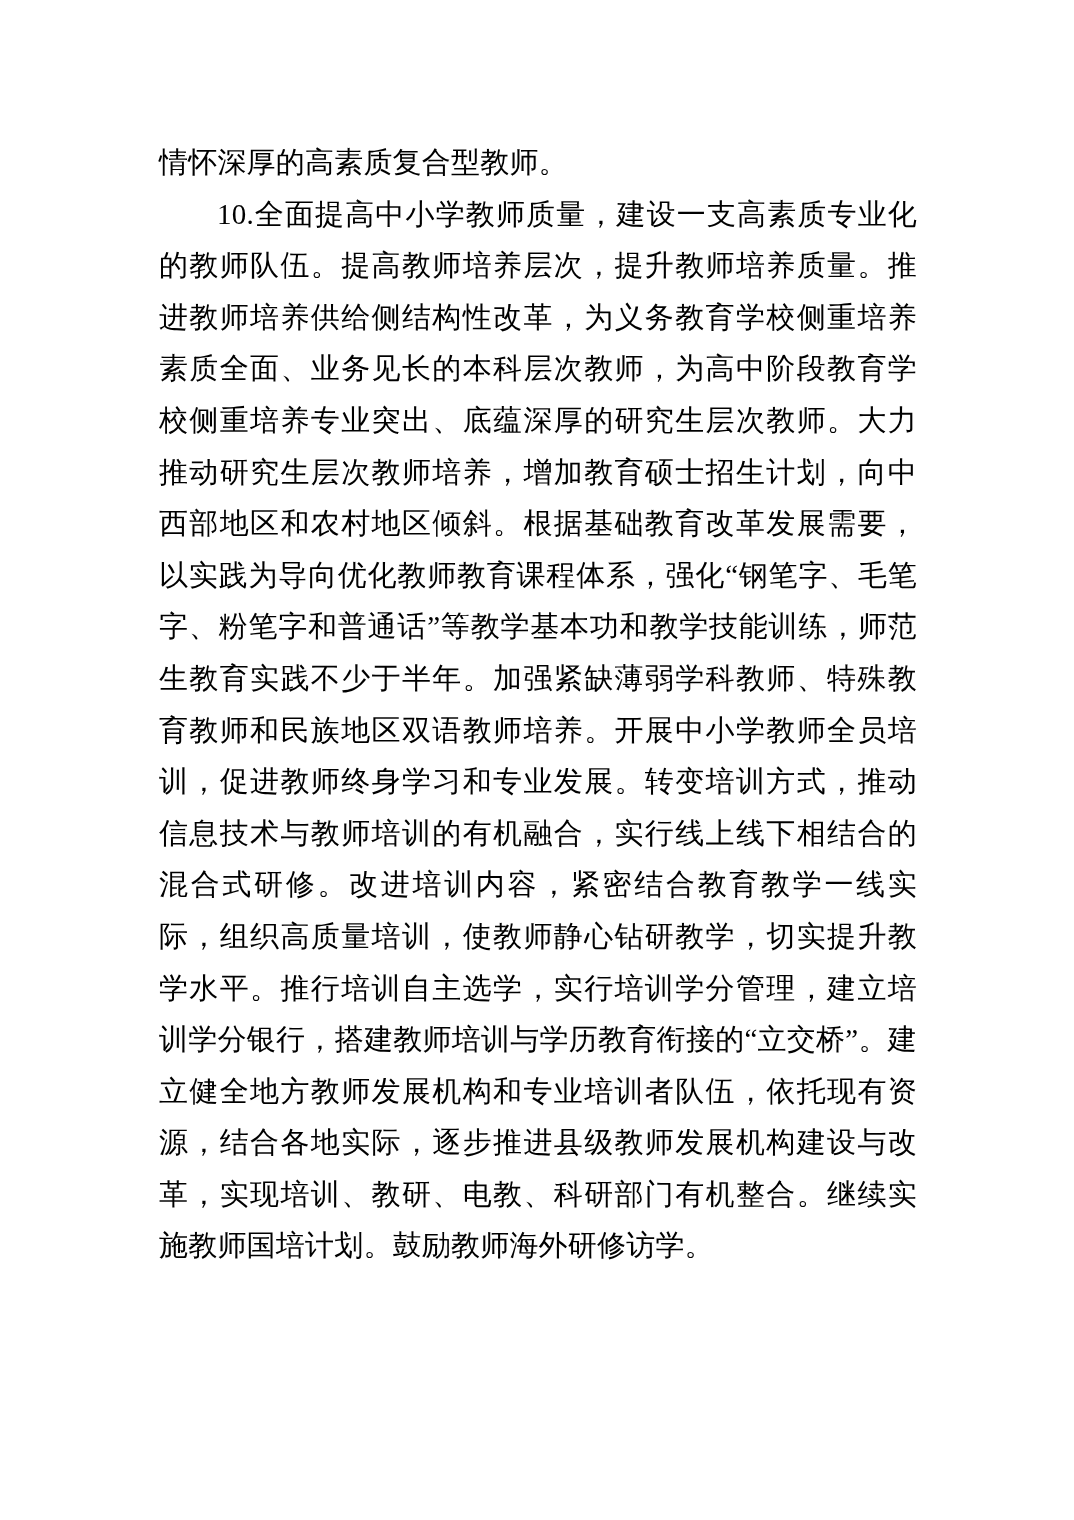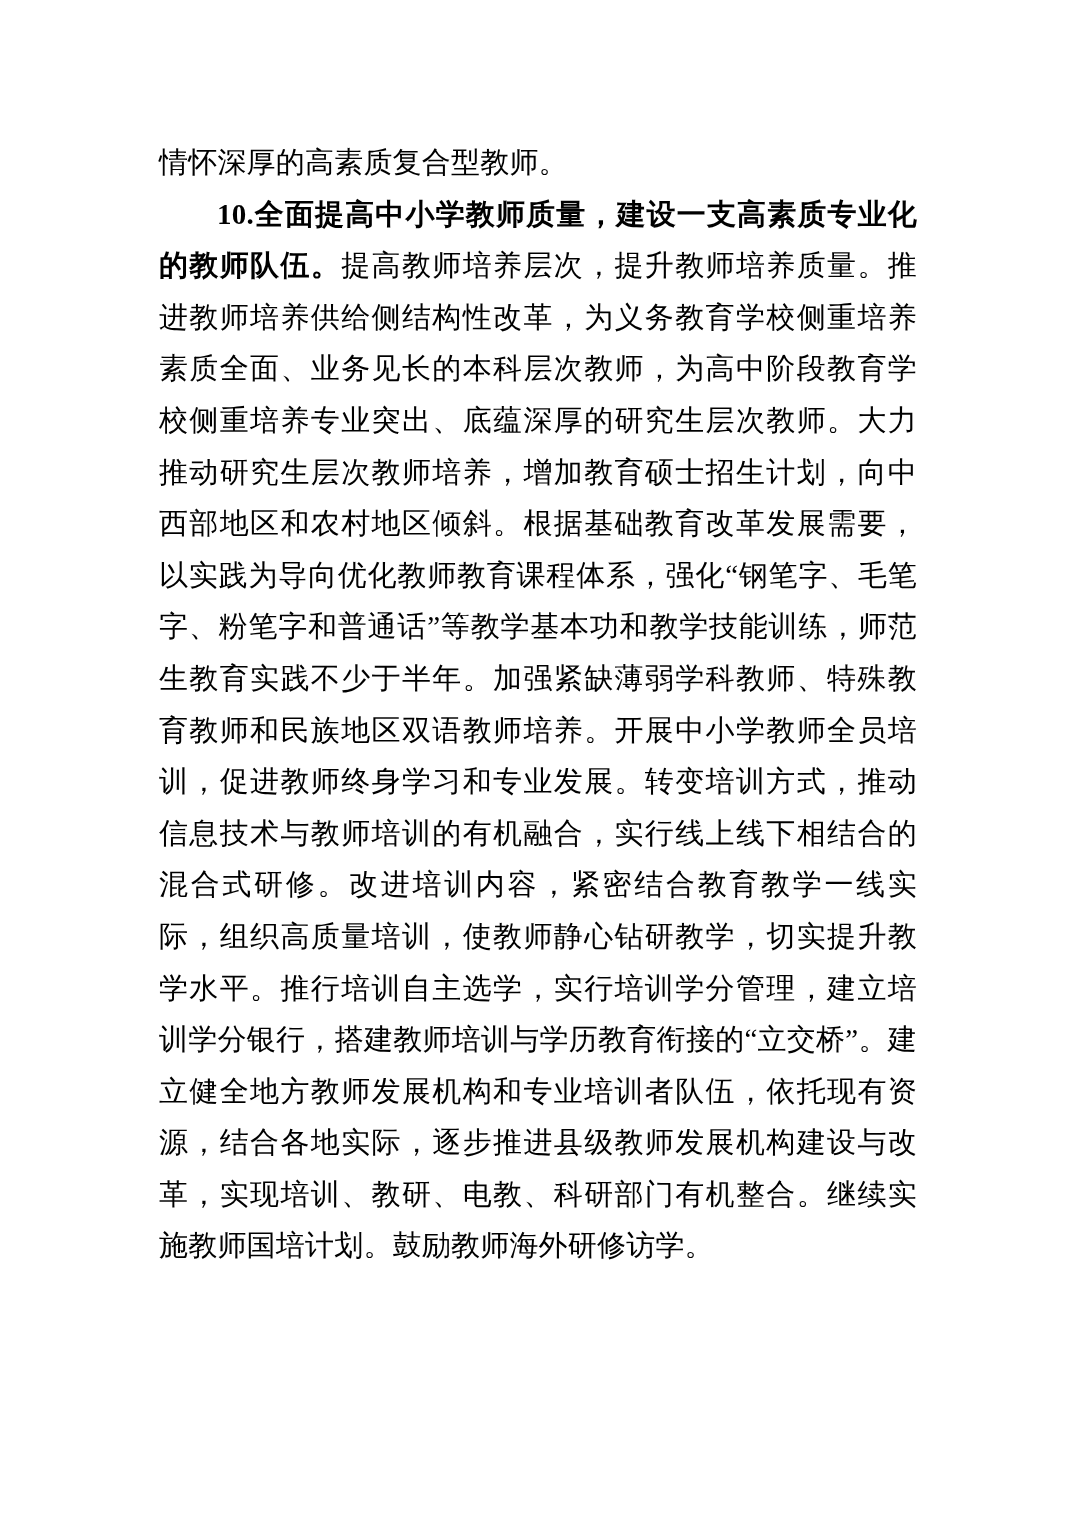--- a/index.html
+++ b/index.html
@@ -23,21 +23,21 @@
     font-size: 29px;
     line-height: 51.6px;
     text-align: justify;
     letter-spacing: 0.2px;
     word-break: break-all;
   }
   .indent {
     text-indent: 2em;
   }
   .lead {
-    font-weight: 700;
+    font-weight: 400;
     margin-top: 39px;
   }
 </style>
 </head>
 <body>
 
 <div class="page">
   <p class="para">情怀深厚的高素质复合型教师。</p>
 
   <p class="para indent"><b class="lead">10.全面提高中小学教师质量，建设一支高素质专业化的教师队伍。</b><span>提高教师培养层次，提升教师培养质量。推进教师培养供给侧结构性改革，为义务教育学校侧重培养素质全面、业务见长的本科层次教师，为高中阶段教育学校侧重培养专业突出、底蕴深厚的研究生层次教师。大力推动研究生层次教师培养，增加教育硕士招生计划，向中西部地区和农村地区倾斜。根据基础教育改革发展需要，以实践为导向优化教师教育课程体系，强化“钢笔字、毛笔字、粉笔字和普通话”等教学基本功和教学技能训练，师范生教育实践不少于半年。加强紧缺薄弱学科教师、特殊教育教师和民族地区双语教师培养。开展中小学教师全员培训，促进教师终身学习和专业发展。转变培训方式，推动信息技术与教师培训的有机融合，实行线上线下相结合的混合式研修。改进培训内容，紧密结合教育教学一线实际，组织高质量培训，使教师静心钻研教学，切实提升教学水平。推行培训自主选学，实行培训学分管理，建立培训学分银行，搭建教师培训与学历教育衔接的“立交桥”。建立健全地方教师发展机构和专业培训者队伍，依托现有资源，结合各地实际，逐步推进县级教师发展机构建设与改革，实现培训、教研、电教、科研部门有机整合。继续实施教师国培计划。鼓励教师海外研修访学。</span></p>

